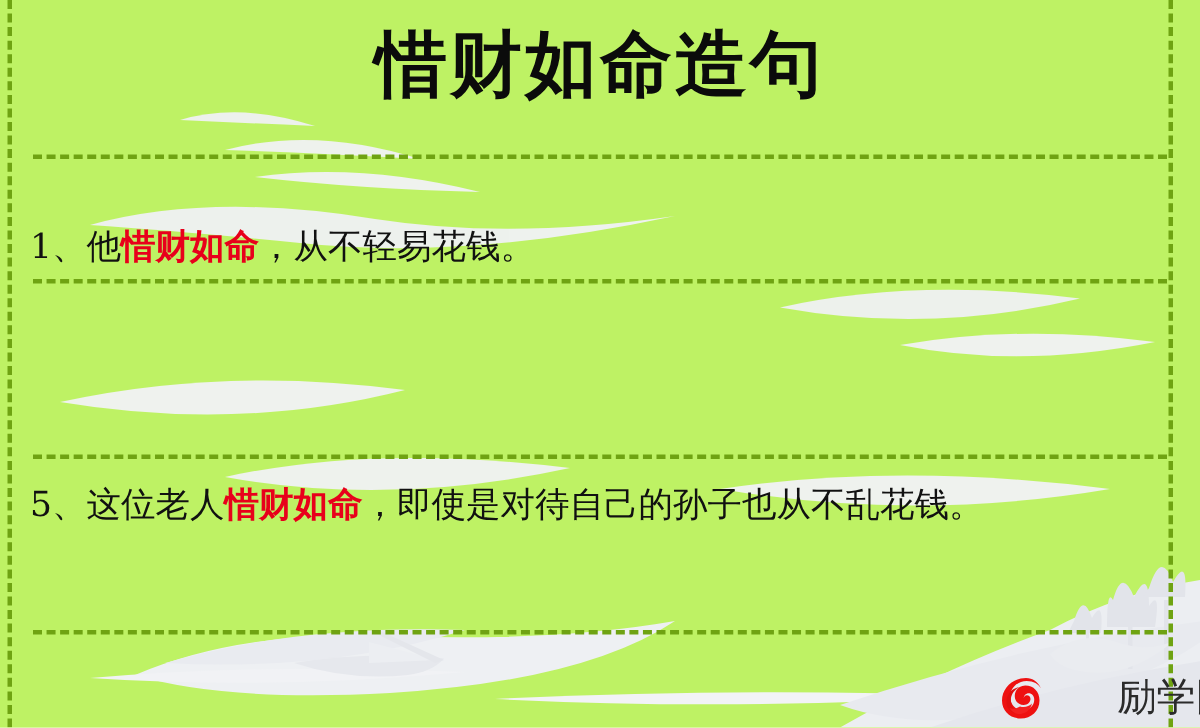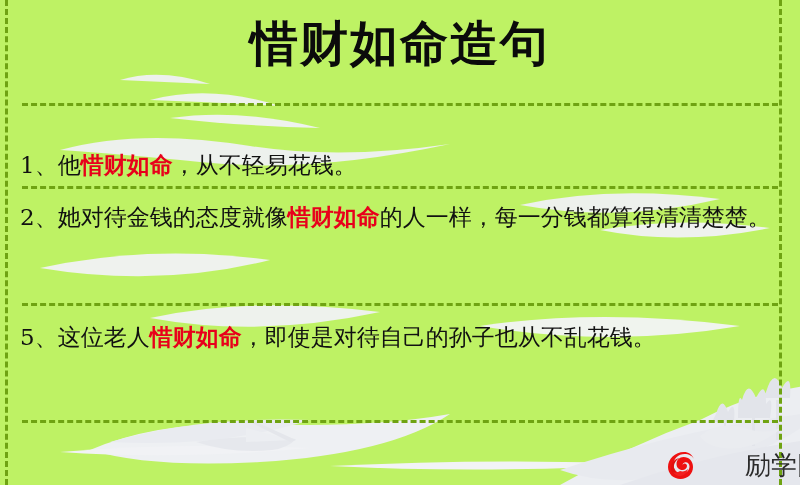--- a/index.html
+++ b/index.html
@@ -177,21 +177,20 @@
   <div class="side-border right"></div>
 
   <div id="title">惜财如命造句</div>
 
   <div class="hr-dash" style="top:103px;"></div>
   <div class="hr-dash" style="top:186px;"></div>
   <div class="hr-dash" style="top:303px;"></div>
   <div class="hr-dash" style="top:420px;"></div>
 
   <div class="sentence" id="s1"><span>1、他</span><span class="kw">惜财如命</span><span>，从不轻易花钱。</span></div>
-  <div class="sentence" id="s2"><span>2、她对待金钱的态度就像</span><span class="kw">惜财如命</span><span>的人一样，每一分钱都算得清清楚楚。</span></div>
   <div class="sentence" id="s3"><span>5、这位老人</span><span class="kw">惜财如命</span><span>，即使是对待自己的孙子也从不乱花钱。</span></div>
 
   <div id="logo">
     <svg id="logo-mark" viewBox="0 0 64 64" aria-hidden="true">
       <path d="M38 6 C20 6 6 20 6 36 C6 50 17 60 31 60 C45 60 56 50 56 36 C56 24 48 16 37 16 C29 16 23 22 23 30 C23 37 28 42 35 42 C40 42 44 38 44 34 C44 31 42 29 39 29 C37 29 35 31 35 33 C35 31 36 28 39 27 C44 25 49 29 49 35 C49 43 42 49 34 49 C24 49 17 41 17 31 C17 19 27 10 39 10 C48 10 55 14 58 20 C54 11 47 6 38 6 Z" fill="#ee1111"></path>
       <path d="M12 38 C12 28 19 20 29 18 C21 23 17 30 18 38 C19 47 26 53 35 53 C27 56 18 52 14 46 C12 43 12 40 12 38 Z" fill="#e00f0f"></path>
       <path d="M30 44 C36 46 42 44 46 40 C44 49 36 55 27 54 C22 53 18 50 16 46 C20 48 25 47 30 44 Z" fill="#f22020"></path>
     </svg>
     <span id="logo-text">励学网</span>
   </div>

